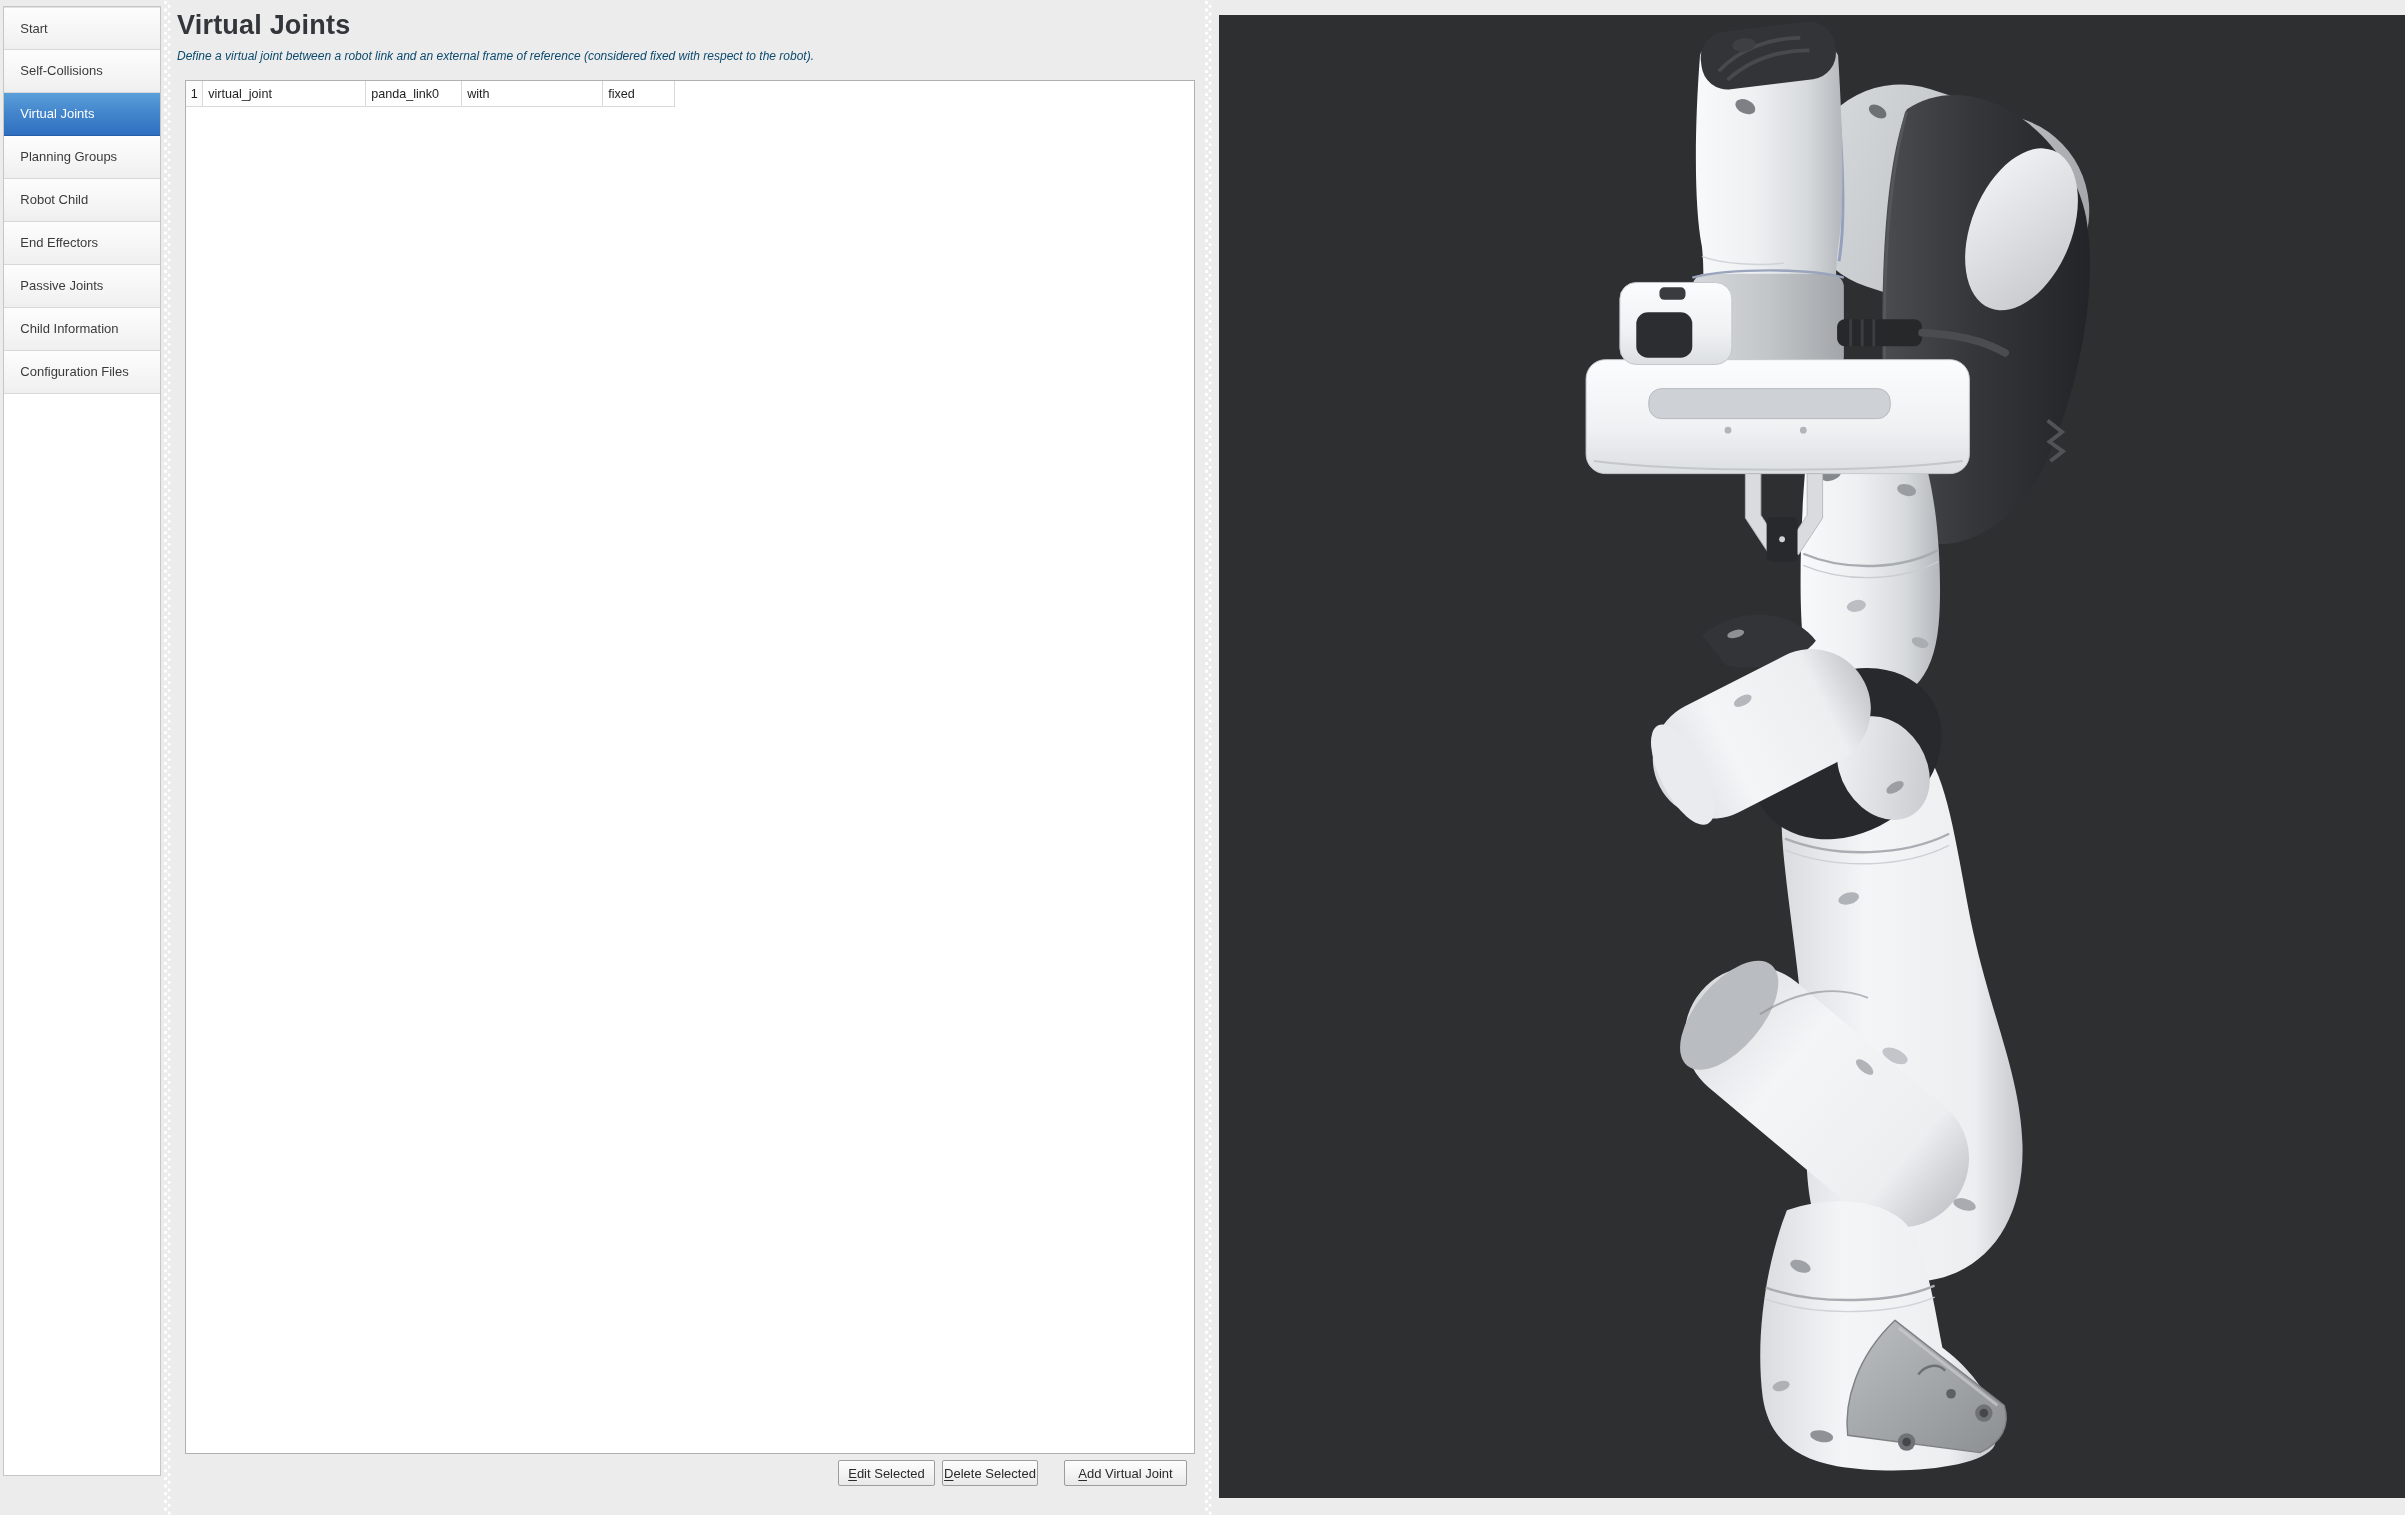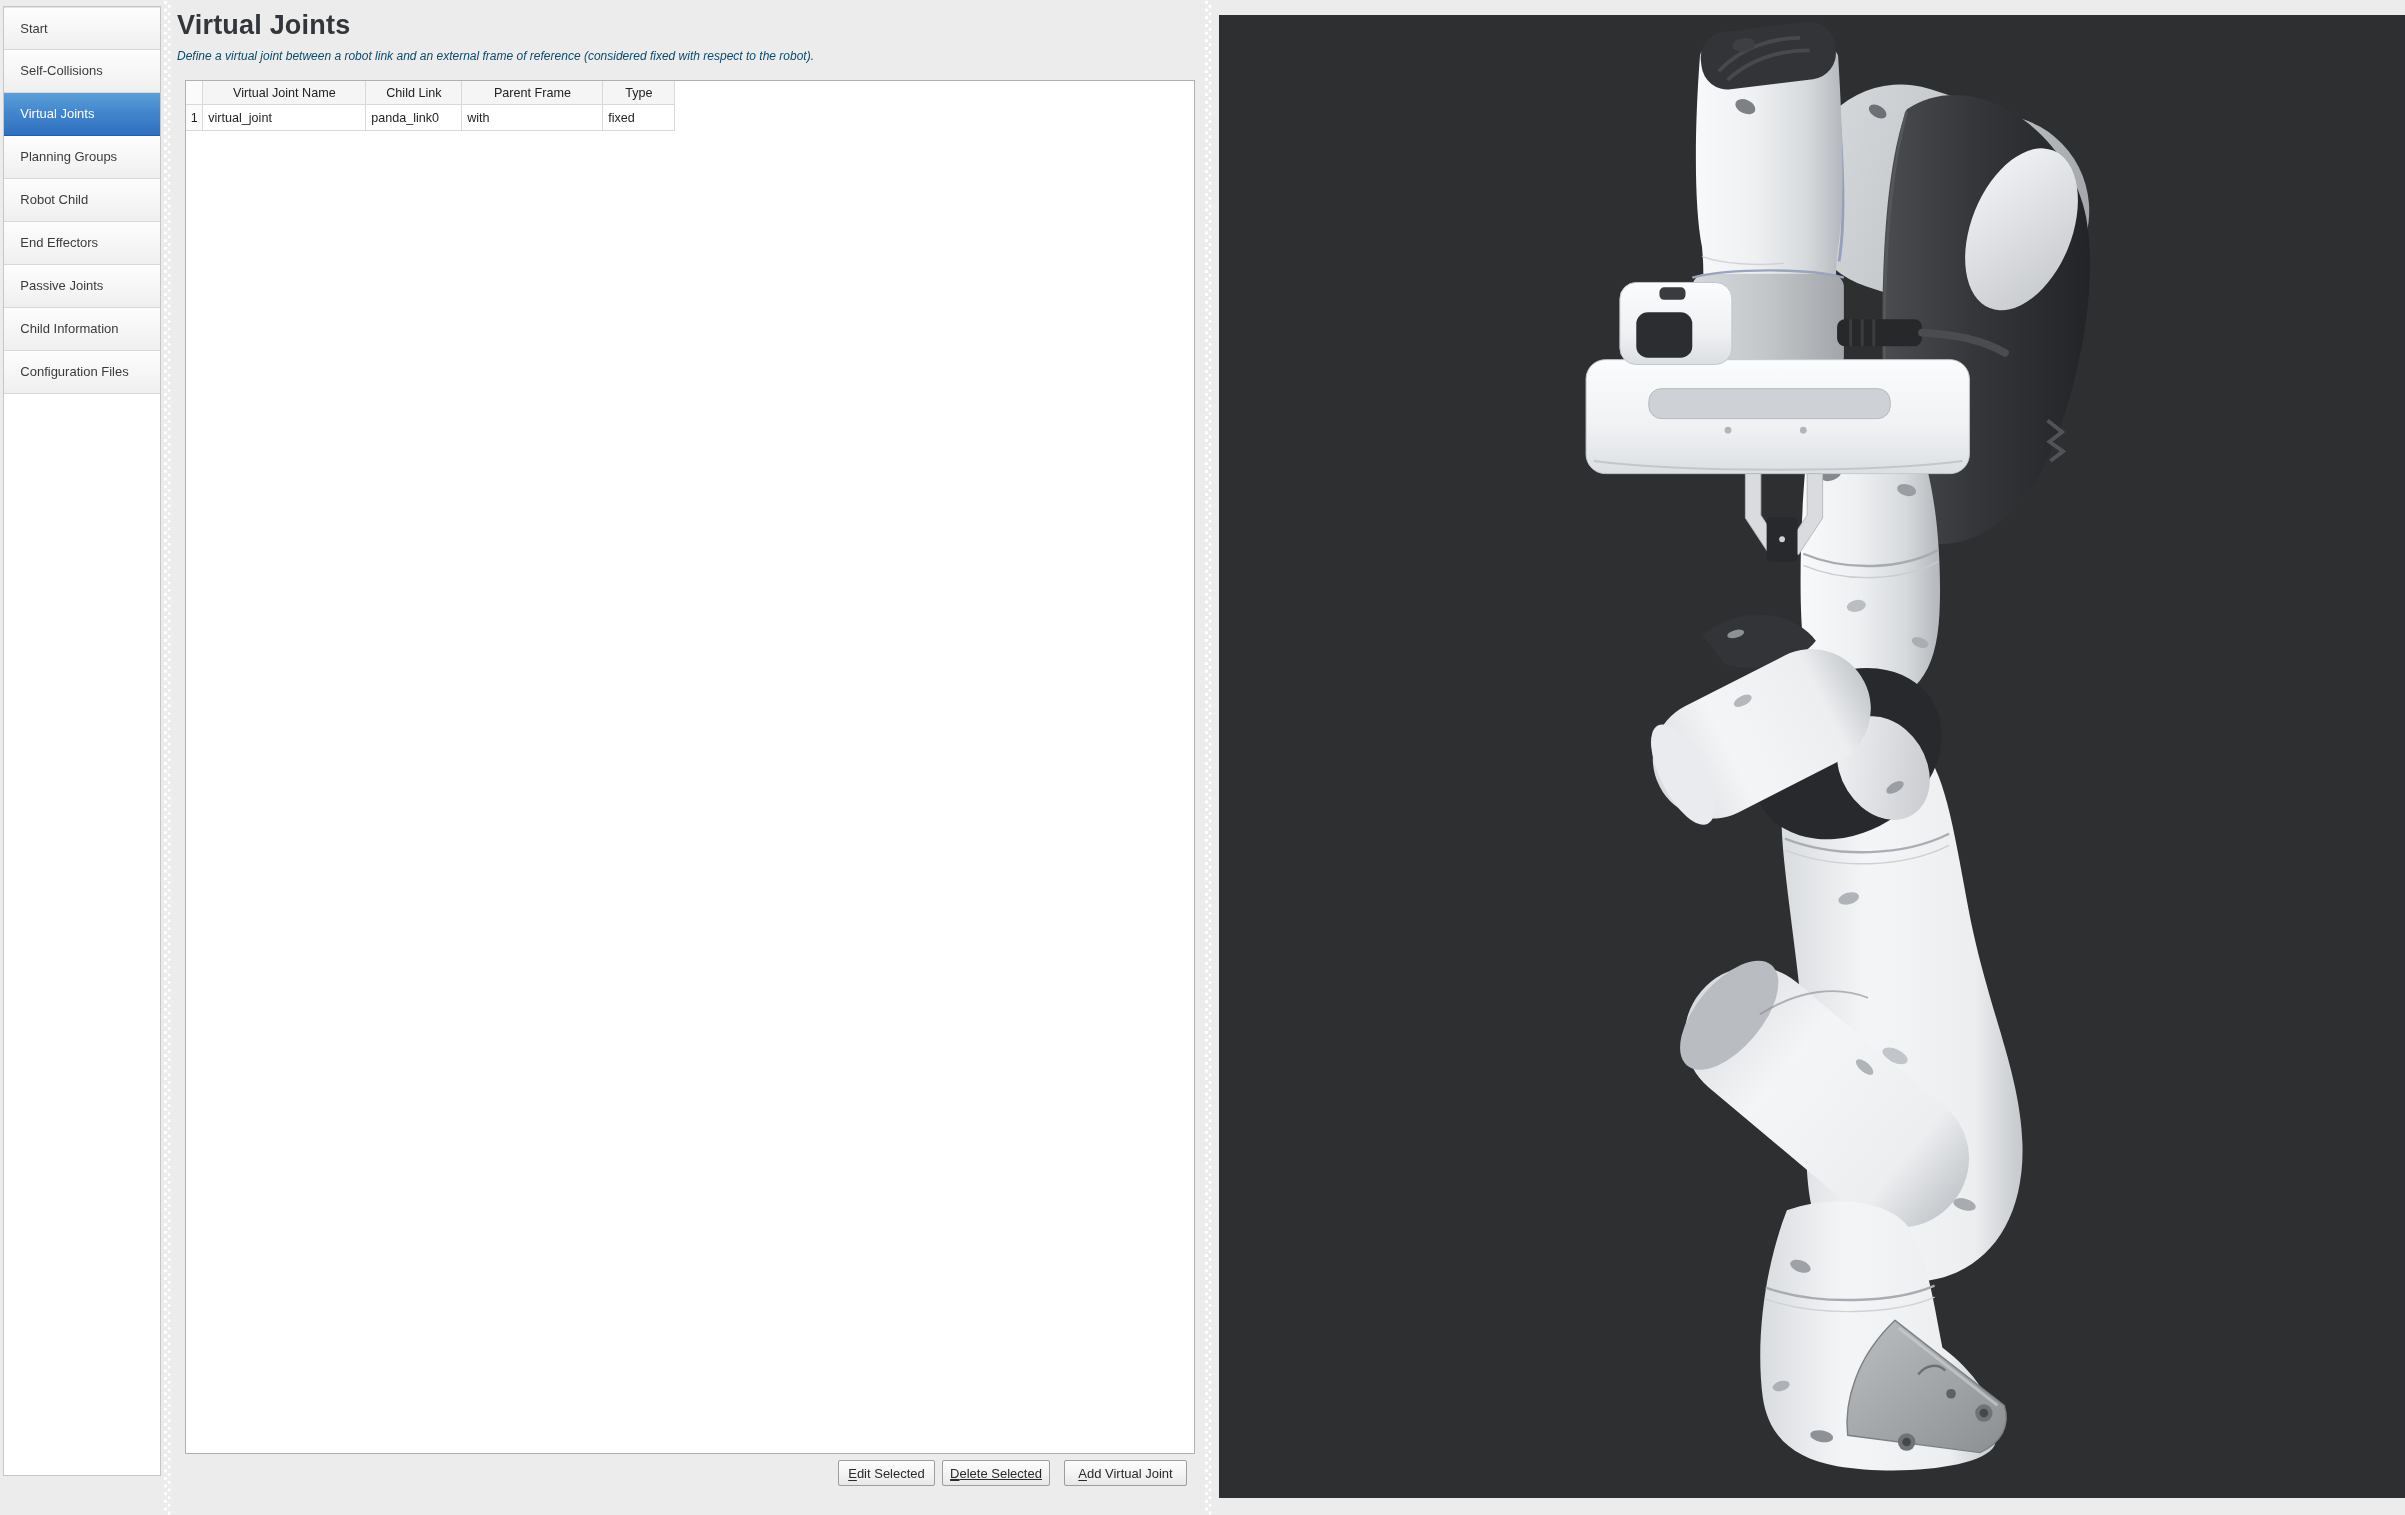--- a/index.html
+++ b/index.html
@@ -94,21 +94,21 @@
     font-size:13px; color:#2a2a2a;
     background:linear-gradient(180deg,#fdfdfd 0%,#f3f3f3 55%,#e8e8e8 100%);
     border:1px solid #9d9d9d;
     border-radius:2px;
     padding:0 11.6px;
     cursor:pointer;
     white-space:nowrap;
   }
   .qt-btn .mn { text-decoration:underline; text-underline-offset:1.9px; }
   .btn-edit  { left:838px;  width:97px; }
-  .btn-del   { left:942px;  width:108px;text-decoration:underline; }
+  .btn-del   { left:942px;  width:96px; }
   .btn-add   { left:1064px; width:123px;text-align:center; }
 
   
   .viewport {
     position:absolute; left:1219px; top:14.5px; width:1186px; height:1483px;
     background:#2e2f31;
     cursor:grab;
     overflow:hidden;
   }
   .viewport svg { display:block; }
@@ -127,27 +127,20 @@
   <div class="nav-item">Child Information</div>
   <div class="nav-item">Configuration Files</div>
 </div>
 
 <div class="splitter splitter1"></div>
 
 <div class="page-title">Virtual Joints</div>
 <div class="page-desc">Define a virtual joint between a robot link and an external frame of reference (considered fixed with respect to the robot).</div>
 
 <div class="vj-table">
-  <div class="t-header">
-    <div class="hc c-num"></div>
-    <div class="hc c-name">Virtual Joint Name</div>
-    <div class="hc c-child">Child Link</div>
-    <div class="hc c-parent">Parent Frame</div>
-    <div class="hc c-type">Type</div>
-  </div>
   <div class="t-row">
     <div class="cell c-num">1</div>
     <div class="cell c-name">virtual_joint</div>
     <div class="cell c-child">panda_link0</div>
     <div class="cell c-parent">with</div>
     <div class="cell c-type">fixed</div>
   </div>
 </div>
 
 <div class="qt-btn btn-edit">

